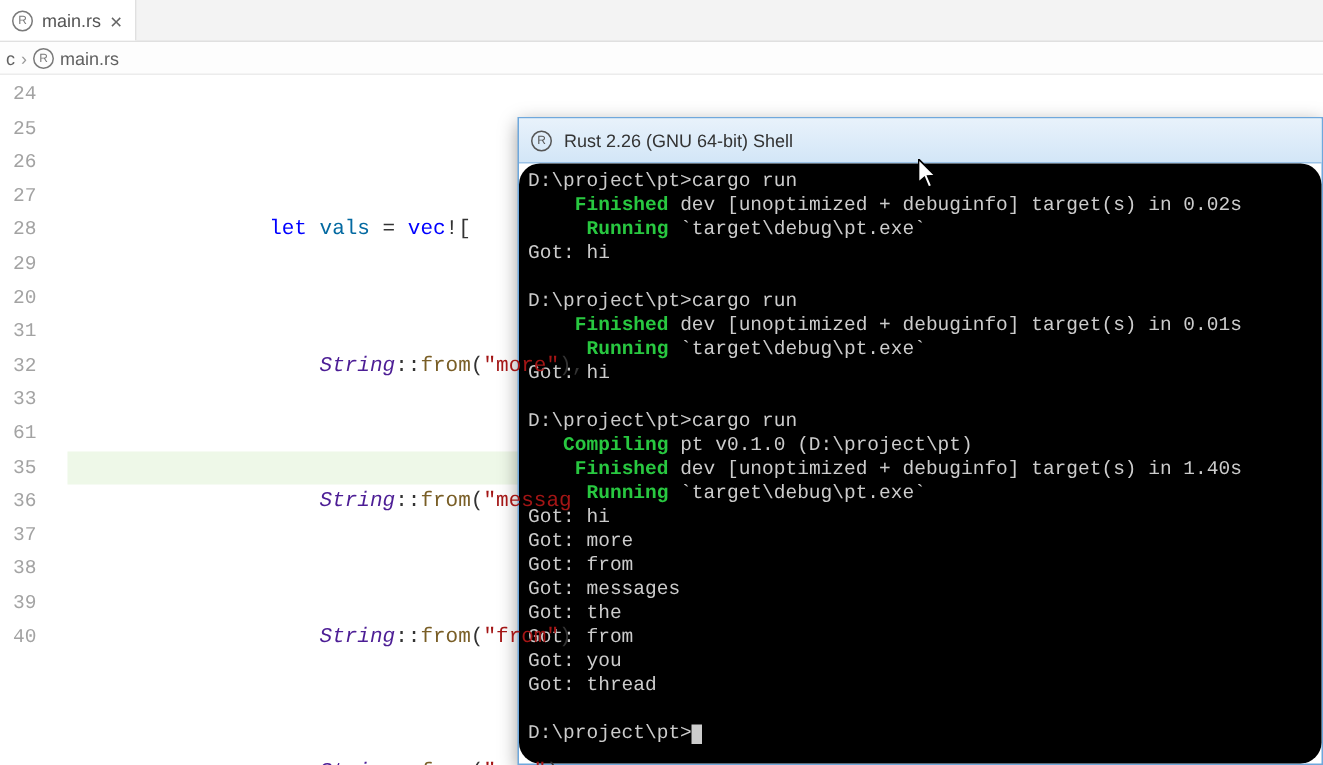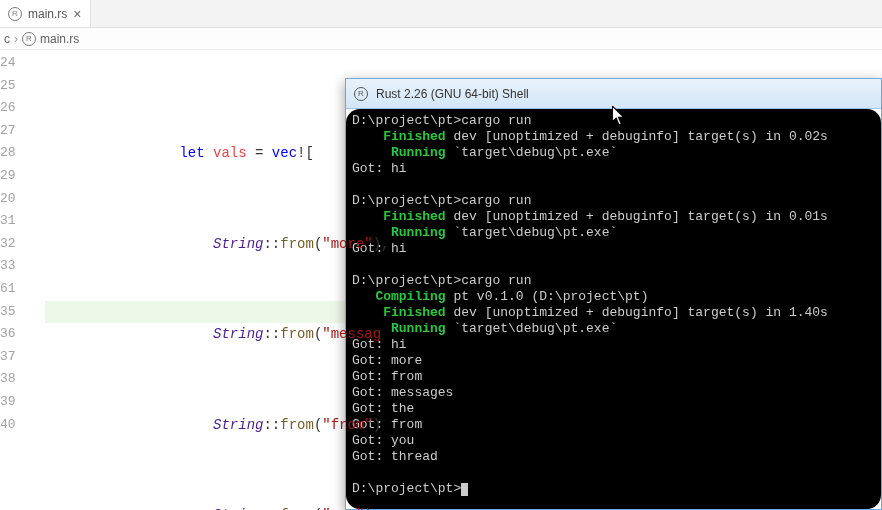--- a/index.html
+++ b/index.html
@@ -62,21 +62,21 @@
   .editor {
     display: flex;
     background: #ffffff;
     height: calc(100% - 50px);
     position: relative;
   }
   .gutter {
     width: 45px;
     background: #ffffff;
     color: #a3a3a3;
-    text-align: left;
+    text-align: center;
     padding-right: 12px;
     padding-top: 2px;
     font-size: 13px;
     line-height: 22.6px;
     user-select: none;
   }
   .code {
     flex: 1;
     padding-top: 2px;
     font-size: 14px;
@@ -91,21 +91,21 @@
     height: 22.6px;
     background: #eef8e8;
     z-index: 0;
   }
   .code .line > * { position: relative; z-index: 1; }
   
   .kw   { color: #0000ff; }   
   .fn   { color: #795e26; }
   .str  { color: #a31515; }
   .punc  { color: #333; }
-  .ident{ color: #ef4444; }
+  .ident{ color: #0369a1; }
   .type { color: #4c1d95; font-style: italic; }
   .dcolon{ color:#333; }
   
   .term-window {
     position: absolute;
     left: 345px;
     top: 78px;
     width: 537px;
     height: 432px;
     box-shadow: 0 4px 12px rgba(0,0,0,0.4);

